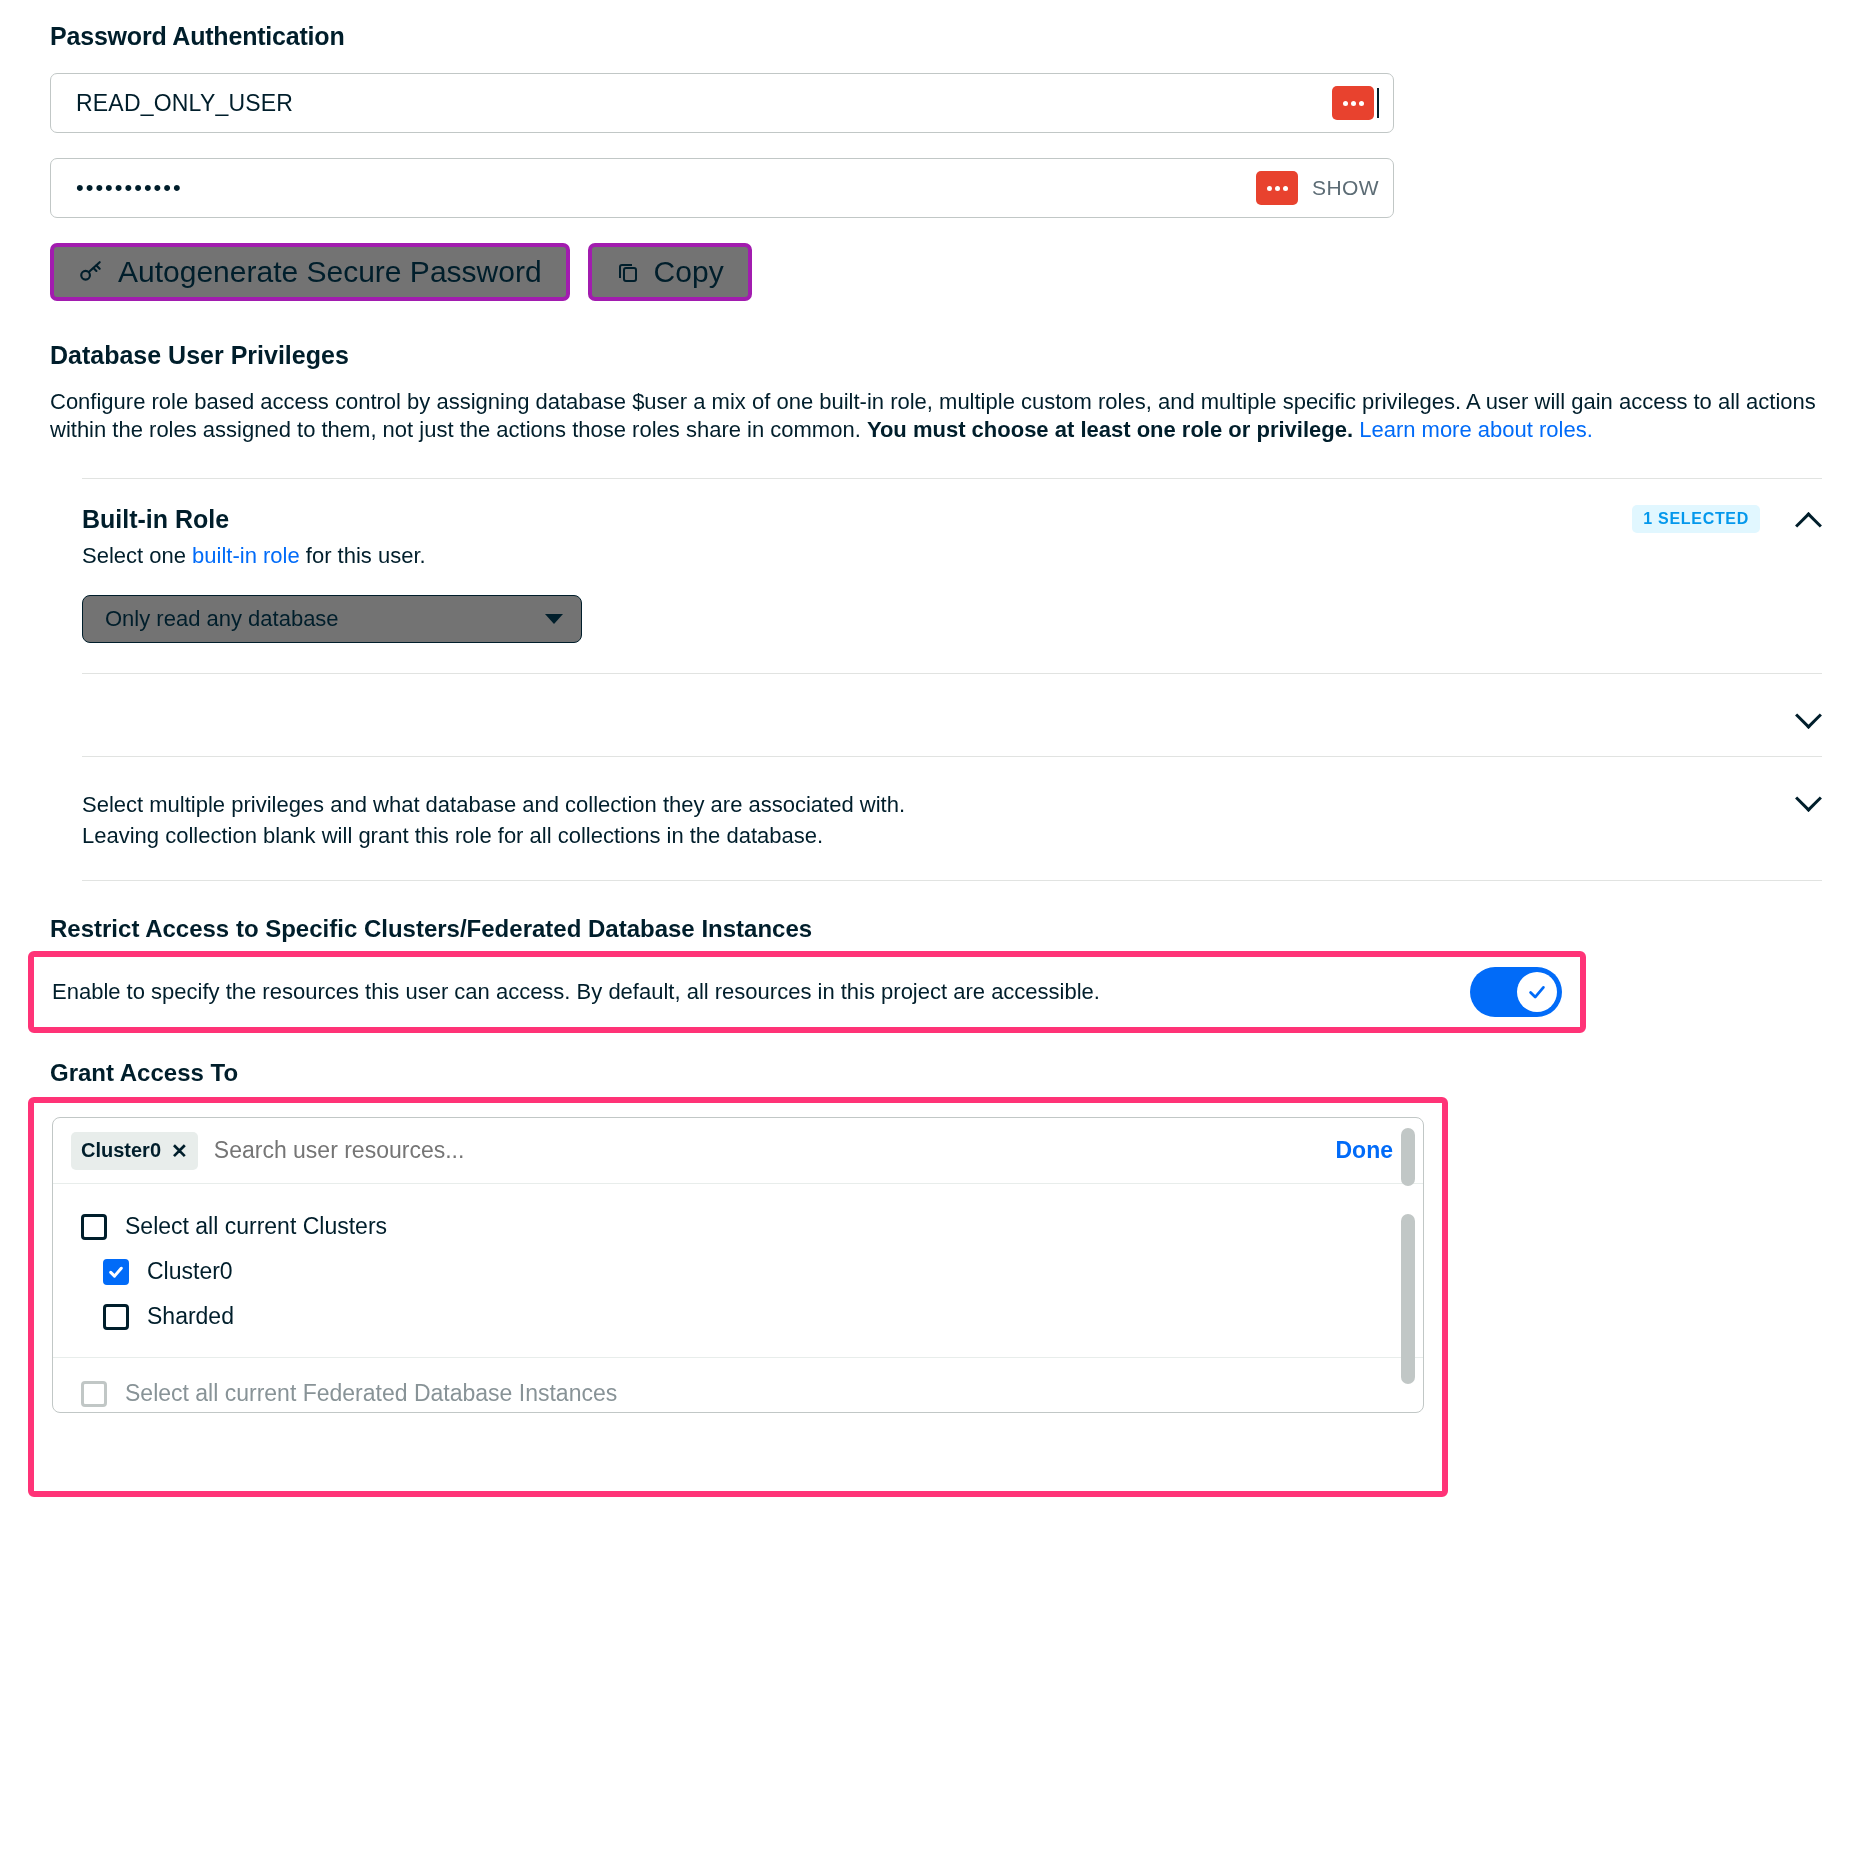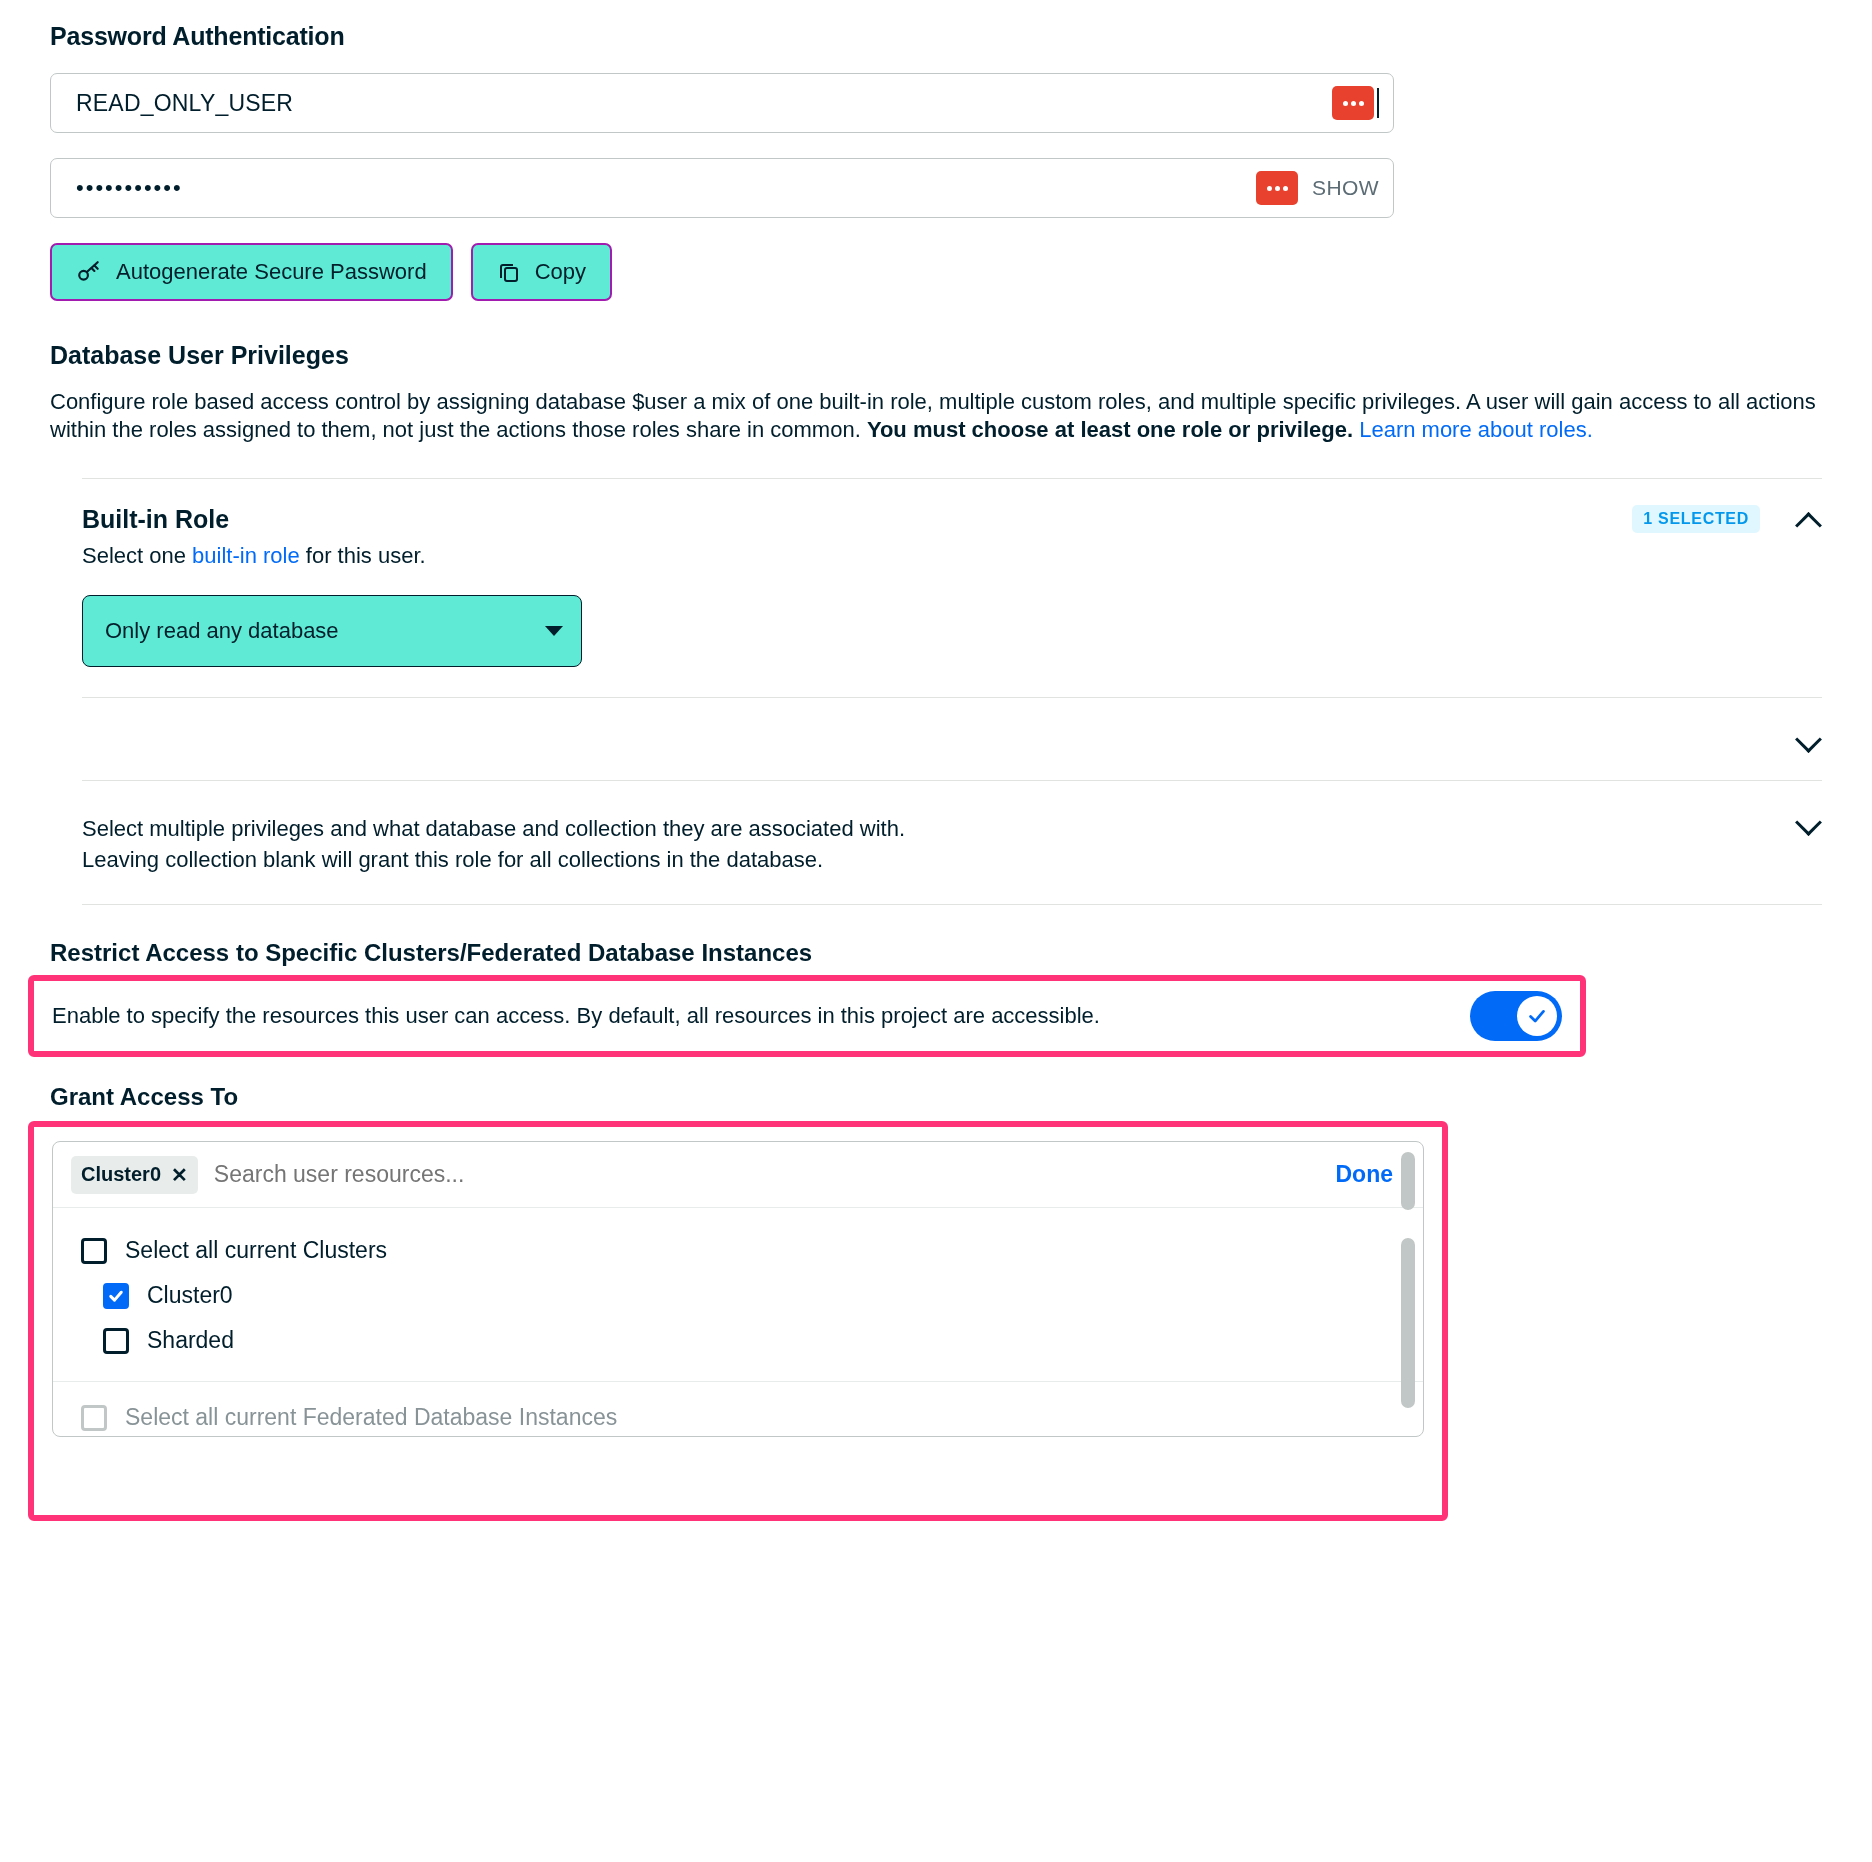--- a/index.html
+++ b/index.html
@@ -72,28 +72,28 @@
     margin-left: 14px;
     letter-spacing: 0.4px;
   }
   .btn-row {
     display: flex;
     gap: 18px;
     margin-bottom: 40px;
   }
   .btn {
     height: 58px;
-    border: 2px solid #a21caf;
+    border: 4px solid #a21caf;
     border-radius: 7px;
-    background: #5eead4;
+    background: #737373;
     display: inline-flex;
     align-items: center;
     gap: 14px;
     padding: 0 24px;
-    font-size: 22px;
+    font-size: 30px;
     color: #001e2b;
     cursor: pointer;
     font-family: "Liberation Sans", sans-serif;
   }
   .btn svg { display:block; }
   h3.sub-title {
     font-size: 25px;
     font-weight: bold;
     margin: 0 0 18px 0;
     color: #001e2b;
@@ -160,28 +160,28 @@
     transform: rotate(135deg);
   }
   .acc-desc {
     font-size: 22px;
     color: #001e2b;
     margin: 8px 0 0 0;
     line-height: 1.3;
   }
   .select {
     width: 500px;
-    height: 72px;
+    height: 48px;
     border: 1px solid #001e2b;
     border-radius: 8px;
     display: flex;
     align-items: center;
     padding: 0 18px 0 22px;
     margin-top: 24px;
-    background: #5eead4;
+    background: #737373;
     cursor: pointer;
   }
   .select .sel-val {
     flex: 1;
     font-size: 22px;
     color: #001e2b;
   }
   .tri-down {
     width: 0; height: 0;
     border-left: 9px solid transparent;

